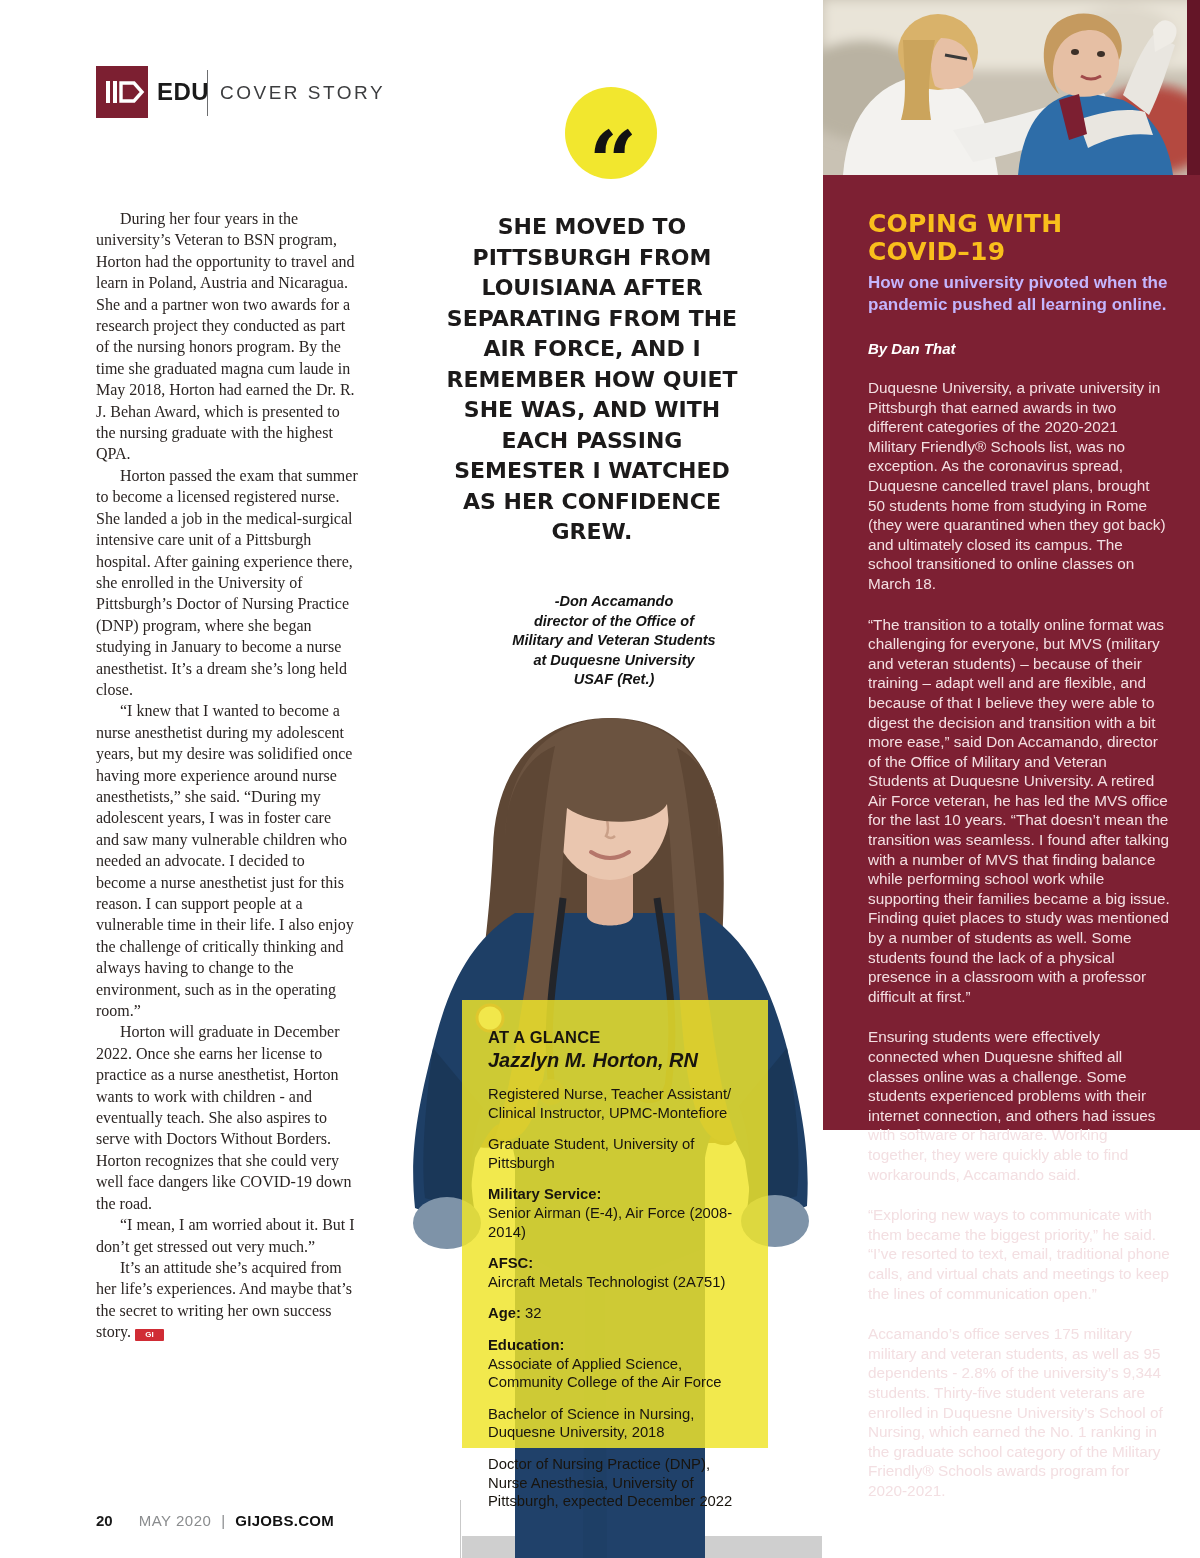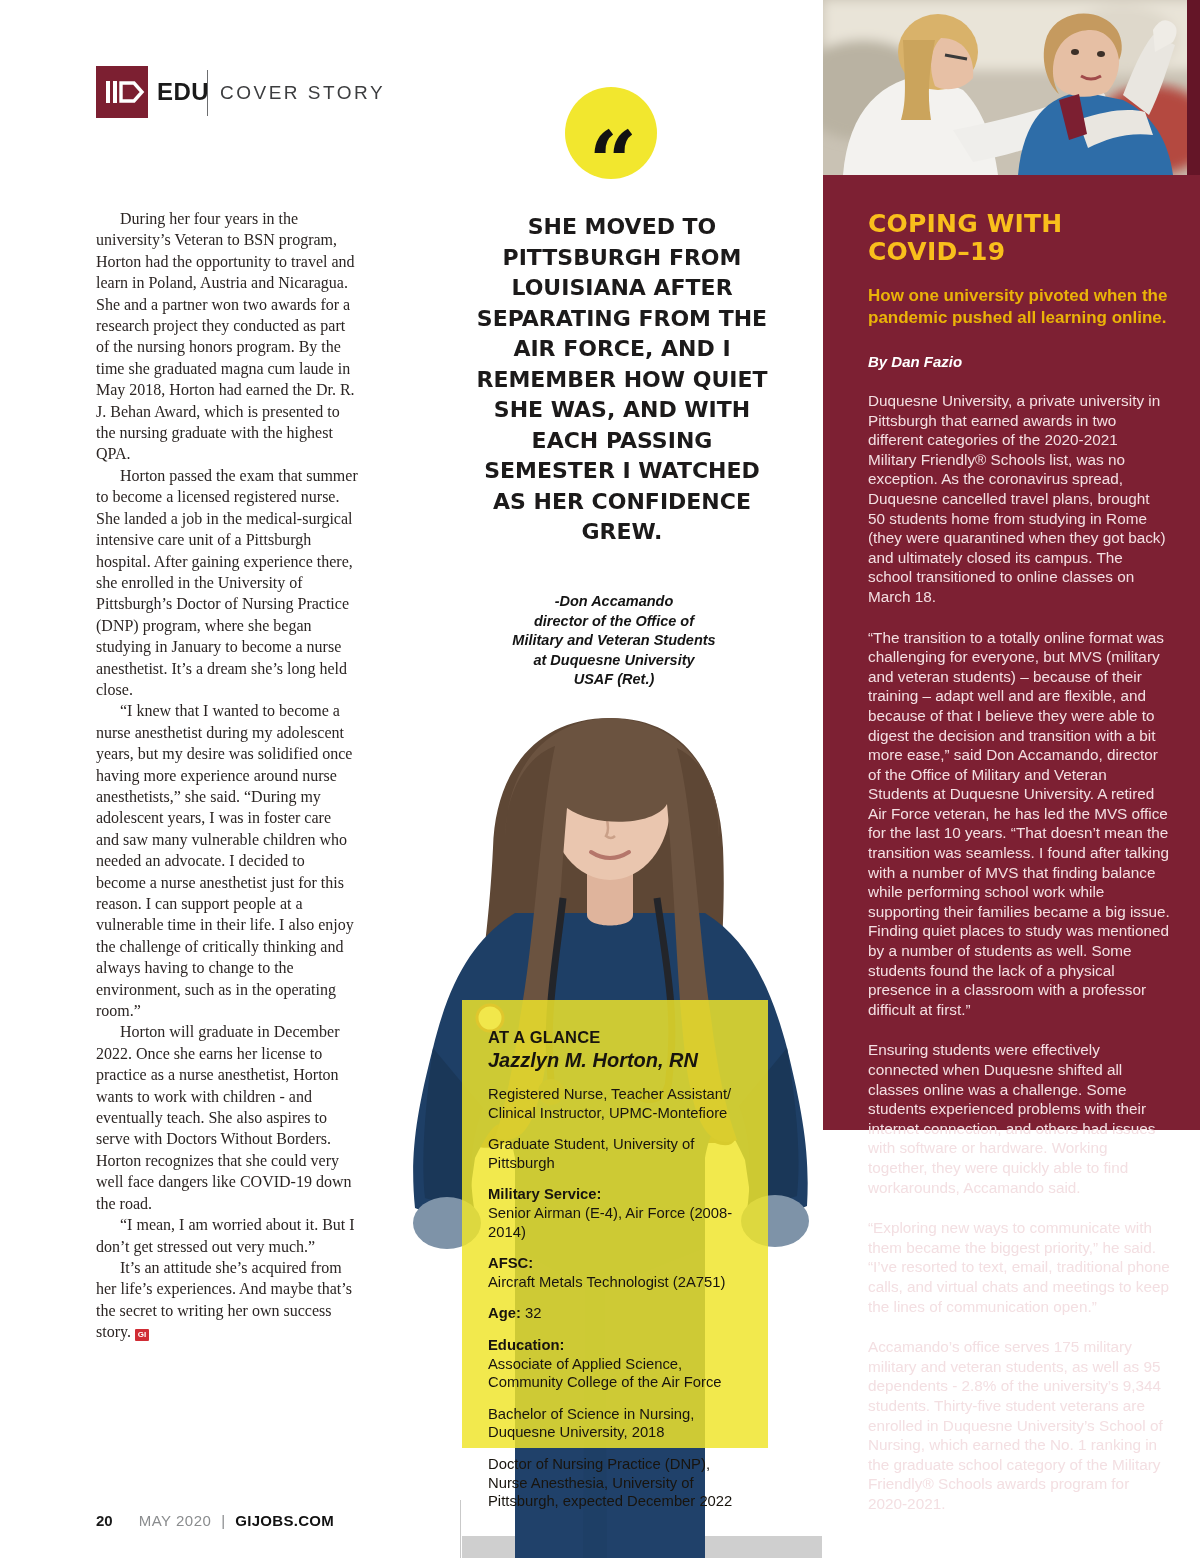--- a/index.html
+++ b/index.html
@@ -14,29 +14,29 @@
   .cover-story{position:absolute;left:220px;top:82px;font-size:19px;color:#3c3d3f;
                letter-spacing:2.5px;font-weight:400;}
 
   
   .left-col{position:absolute;left:96px;top:208px;width:262px;
             font-family:"Liberation Serif","DejaVu Serif",serif;
             font-size:16px;line-height:21.4px;color:#2b2523;text-align:left;}
   .left-col p{margin:0;text-indent:24px;}
 
   .gi-mark{display:inline-block;background:#d02c35;color:#fff;font-family:"Liberation Sans",sans-serif;
-           font-size:8px;font-weight:bold;line-height:12px;width:14px;height:12px;text-align:center;
+           font-size:8px;font-weight:bold;line-height:12px;width:29px;height:12px;text-align:center;
            vertical-align:baseline;border-radius:1px;text-indent:0;}
 
   
   .quote-circle{position:absolute;left:565px;top:87px;width:92px;height:92px;border-radius:50%;
                 background:#f2e72e;display:flex;align-items:center;justify-content:center;}
   .quote-glyph{font-family:"DejaVu Serif",serif;font-weight:bold;font-size:84px;color:#121212;
                line-height:0;margin-top:58px;letter-spacing:-4px;}
-  .pull-quote{position:absolute;left:470px;top:212px;width:304px;text-align:center;
+  .pull-quote{position:absolute;left:440px;top:212px;width:304px;text-align:center;
               font-family:"DejaVu Sans","Liberation Sans",sans-serif;font-weight:800;
               font-size:22px;line-height:30.5px;color:#1c1a1a;letter-spacing:0;}
   .quote-attrib{position:absolute;left:462px;top:592px;width:304px;text-align:center;
                 font-size:14.5px;line-height:19.5px;font-weight:bold;font-style:italic;color:#141414;}
 
   
   .portrait{position:absolute;left:355px;top:688px;width:470px;height:870px;}
 
   
   .glance-box{position:absolute;left:462px;top:1000px;width:306px;height:448px;
@@ -47,21 +47,21 @@
   .glance-entry{margin-top:13px;font-size:14.8px;line-height:18.6px;}
   .glance-label-block{font-weight:bold;display:block;}
   .glance-label-inline{font-weight:bold;display:inline;margin-top:44px;}
 
   
   .sidebar{position:absolute;left:823px;top:0;width:377px;height:1130px;background:#7d2033;}
   .clinical-photo{position:absolute;left:0;top:0;width:377px;height:175px;}
   .sb-content{position:absolute;left:45px;top:210px;width:302px;}
   .sb-heading{font-family:"DejaVu Sans","Liberation Sans",sans-serif;font-weight:800;
               font-size:25px;line-height:28px;color:#f9bf1c;letter-spacing:.2px;}
-  .sb-subheading{margin-top:19px;font-size:17px;line-height:22px;font-weight:bold;color:#eab308;}
+  .sb-subheading{margin-top:6px;font-size:17px;line-height:22px;font-weight:bold;color:#c4b5fd;}
   .sb-byline{margin-top:24px;font-size:15px;font-weight:bold;font-style:italic;color:#ffffff;}
   .sb-body p{margin:21px 0 0 0;font-size:15.3px;line-height:19.6px;color:#f3dfe2;}
 
   
   .footer{position:absolute;left:96px;top:1512px;font-size:15px;color:#1a1a1a;}
   .footer .pageno{font-weight:bold;margin-right:26px;}
   .footer .issue{color:#8a8c8e;letter-spacing:.5px;}
   .footer .sep{color:#8a8c8e;margin:0 10px;}
   .footer .site{font-weight:bold;letter-spacing:.3px;color:#111;}
 
@@ -193,21 +193,21 @@
 
       <path d="M300 95 C310 70 318 50 330 35 L352 45 C344 70 336 95 326 115 Z" fill="#e9e6e0"></path>
       <path d="M330 30 q8 -14 18 -8 q10 6 2 20 l-18 10 Z" fill="#efece6"></path>
       <path d="M255 120 C285 110 305 108 322 112 L330 135 C305 132 285 138 265 148 Z" fill="#e9e6e0"></path>
       <path d="M236 100 l10 40 l18 -6 l-8 -40 Z" fill="#7c1f31"></path>
     </svg>
 
     <div class="sb-content">
       <div class="sb-heading">COPING WITH COVID–19</div>
       <div class="sb-subheading">How one university pivoted when the pandemic pushed all learning online.</div>
-      <div class="sb-byline">By Dan Fazio</div>
+      <div class="sb-byline">By Dan That</div>
       <div class="sb-body">
         <p>Duquesne University, a private university in Pittsburgh that earned awards in two different categories of the 2020-2021 Military Friendly® Schools list, was no exception. As the coronavirus spread, Duquesne cancelled travel plans, brought 50 students home from studying in Rome (they were quarantined when they got back) and ultimately closed its campus. The school transitioned to online classes on March 18.</p>
         <p>“The transition to a totally online format was challenging for everyone, but MVS (military and veteran students) – because of their training – adapt well and are flexible, and because of that I believe they were able to digest the decision and transition with a bit more ease,” said Don Accamando, director of the Office of Military and Veteran Students at Duquesne University. A retired Air Force veteran, he has led the MVS office for the last 10 years. “That doesn’t mean the transition was seamless. I found after talking with a number of MVS that finding balance while performing school work while supporting their families became a big issue. Finding quiet places to study was mentioned by a number of students as well. Some students found the lack of a physical presence in a classroom with a professor difficult at first.”</p>
         <p>Ensuring students were effectively connected when Duquesne shifted all classes online was a challenge. Some students experienced problems with their internet connection, and others had issues with software or hardware. Working together, they were quickly able to find workarounds, Accamando said.</p>
         <p>“Exploring new ways to communicate with them became the biggest priority,” he said. “I’ve resorted to text, email, traditional phone calls, and virtual chats and meetings to keep the lines of communication open.”</p>
         <p><span>Accamando’s office serves 175 military military and veteran students, as well as 95 dependents - 2.8% of the university’s 9,344 students. Thirty-five student veterans are enrolled in Duquesne University’s School of Nursing, which earned the No. 1 ranking in the graduate school category of the Military Friendly® Schools awards program for 2020-2021.</span> </p>
       </div>
     </div>
   </div>
 

